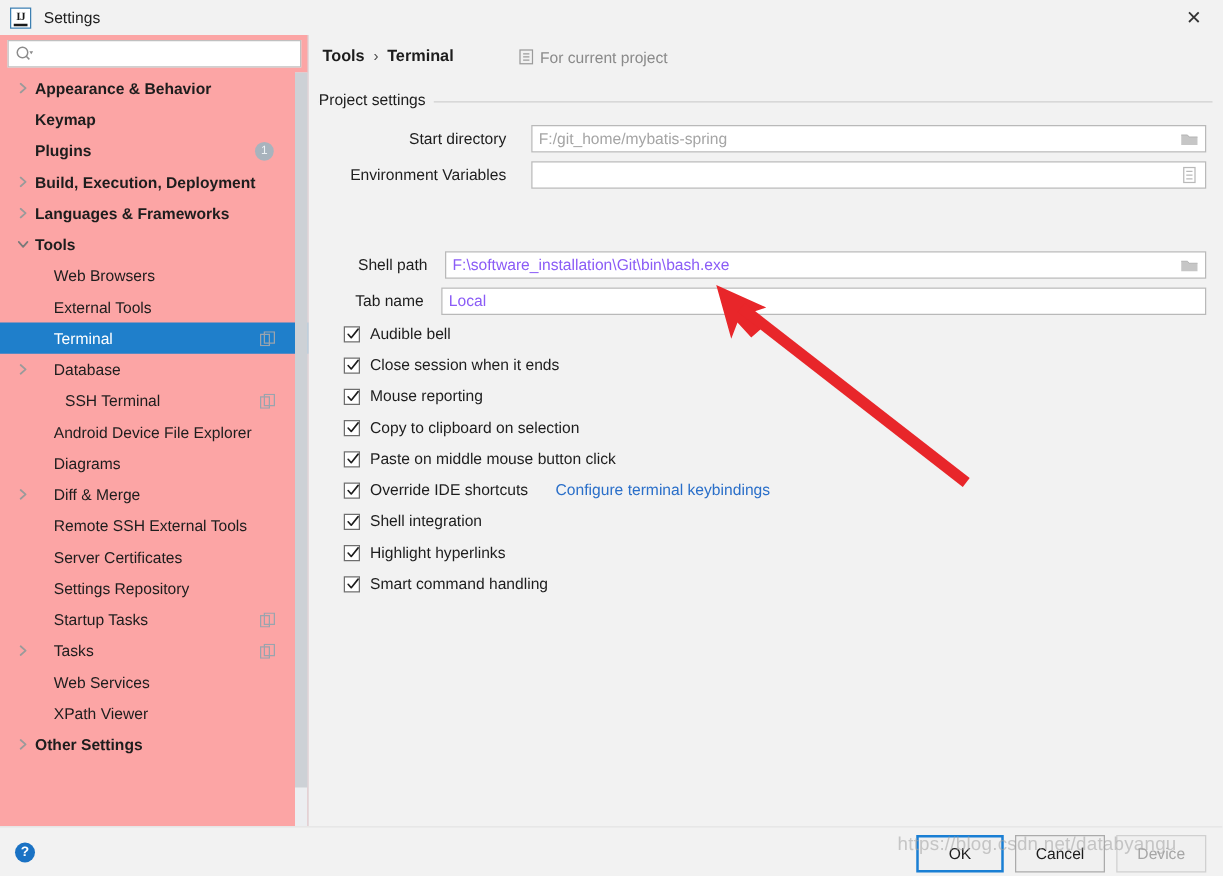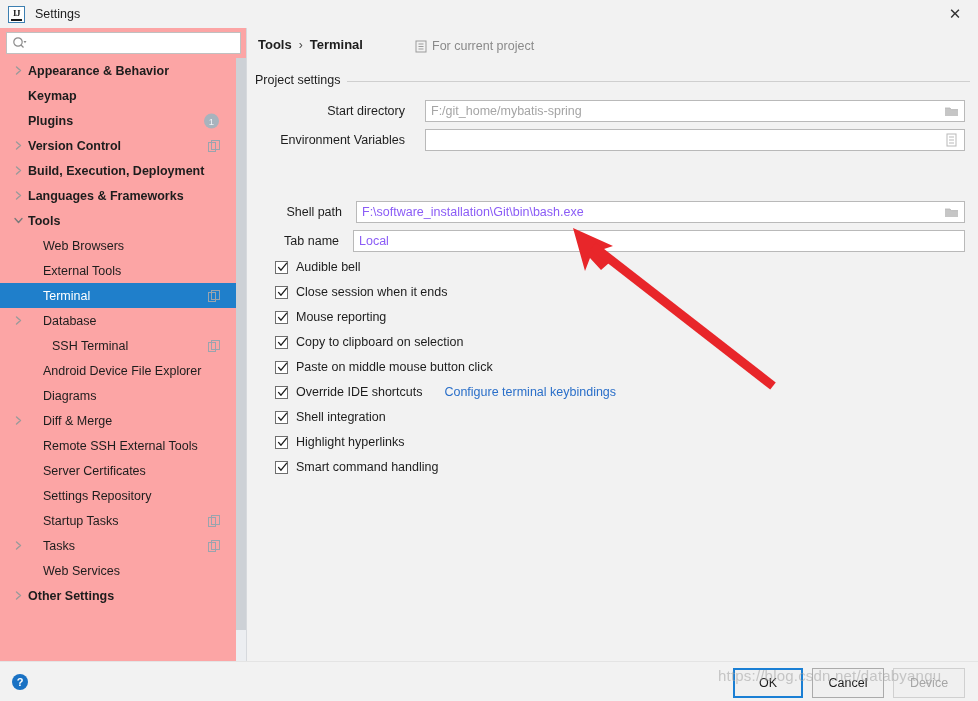--- a/index.html
+++ b/index.html
@@ -132,21 +132,21 @@
     box-sizing: border-box;
   }
   .breadcrumb {
     position: absolute; left: 11px; top: 9px;
     font-size: 13px; font-weight: bold; color: #1d1d1d;
     display: flex; align-items: center;
   }
   .crumb-sep { margin: 0 7px; font-weight: normal; color: #4a4a4a; font-size: 12px; }
   .for-project {
     position: absolute; left: 168px; top: 11px;
-    display: flex; align-items: flex-end;
+    display: flex; align-items: flex-start;
     font-size: 12.5px; color: #8a8a8a;
   }
   .for-project .fp-icon { margin-right: 5px; width: 12px; height: 13px; }
 
   .group {
     position: absolute; left: 8px; width: 715px;
   }
   .group-title {
     position: relative; display: inline-block;
     font-size: 12.5px; color: #1d1d1d;
@@ -290,32 +290,20 @@
           </span>
           <span class="tree-label">Plugins</span>
           <span class="badge">1</span>
         </div>
         <div class="tree-row bold">
           <span class="arrow">
             <svg width="9" height="9" viewBox="0 0 9 9">
               <path d="M2.5 1 L6.5 4.5 L2.5 8" fill="none" stroke="#9a9a9a" stroke-width="1.4" stroke-linecap="round" stroke-linejoin="round"></path>
             </svg>
           </span>
-          <span class="tree-label">Version Control</span>
-          <span class="copy-icon"><svg width="12" height="12" viewBox="0 0 12 12">
-              <rect x="0.5" y="2.5" width="7" height="9" fill="none" stroke="#9aa4ae" stroke-width="1"></rect>
-              <rect x="3.5" y="0.5" width="8" height="9" fill="none" stroke="#9aa4ae" stroke-width="1"></rect>
-            </svg></span>
-        </div>
-        <div class="tree-row bold">
-          <span class="arrow">
-            <svg width="9" height="9" viewBox="0 0 9 9">
-              <path d="M2.5 1 L6.5 4.5 L2.5 8" fill="none" stroke="#9a9a9a" stroke-width="1.4" stroke-linecap="round" stroke-linejoin="round"></path>
-            </svg>
-          </span>
           <span class="tree-label">Build, Execution, Deployment</span>
         </div>
         <div class="tree-row bold">
           <span class="arrow">
             <svg width="9" height="9" viewBox="0 0 9 9">
               <path d="M2.5 1 L6.5 4.5 L2.5 8" fill="none" stroke="#9a9a9a" stroke-width="1.4" stroke-linecap="round" stroke-linejoin="round"></path>
             </svg>
           </span>
           <span class="tree-label">Languages &amp; Frameworks</span>
         </div>
@@ -447,20 +435,28 @@
               <rect x="3.5" y="0.5" width="8" height="9" fill="none" stroke="#9aa4ae" stroke-width="1"></rect>
             </svg></span>
         </div>
         <div class="tree-row">
           <span class="arrow spacer">
             <svg width="9" height="9" viewBox="0 0 9 9">
               <path d="M2.5 1 L6.5 4.5 L2.5 8" fill="none" stroke="#9a9a9a" stroke-width="1.4" stroke-linecap="round" stroke-linejoin="round"></path>
             </svg>
           </span>
           <span class="tree-label" style="margin-left: 19px;">Web Services</span>
+        </div>
+        <div class="tree-row">
+          <span class="arrow spacer">
+            <svg width="9" height="9" viewBox="0 0 9 9">
+              <path d="M2.5 1 L6.5 4.5 L2.5 8" fill="none" stroke="#9a9a9a" stroke-width="1.4" stroke-linecap="round" stroke-linejoin="round"></path>
+            </svg>
+          </span>
+          <span class="tree-label" style="margin-left: 19px;">XPath Viewer</span>
         </div>
         <div class="tree-row bold">
           <span class="arrow">
             <svg width="9" height="9" viewBox="0 0 9 9">
               <path d="M2.5 1 L6.5 4.5 L2.5 8" fill="none" stroke="#9a9a9a" stroke-width="1.4" stroke-linecap="round" stroke-linejoin="round"></path>
             </svg>
           </span>
           <span class="tree-label">Other Settings</span>
         </div>
       </div>

